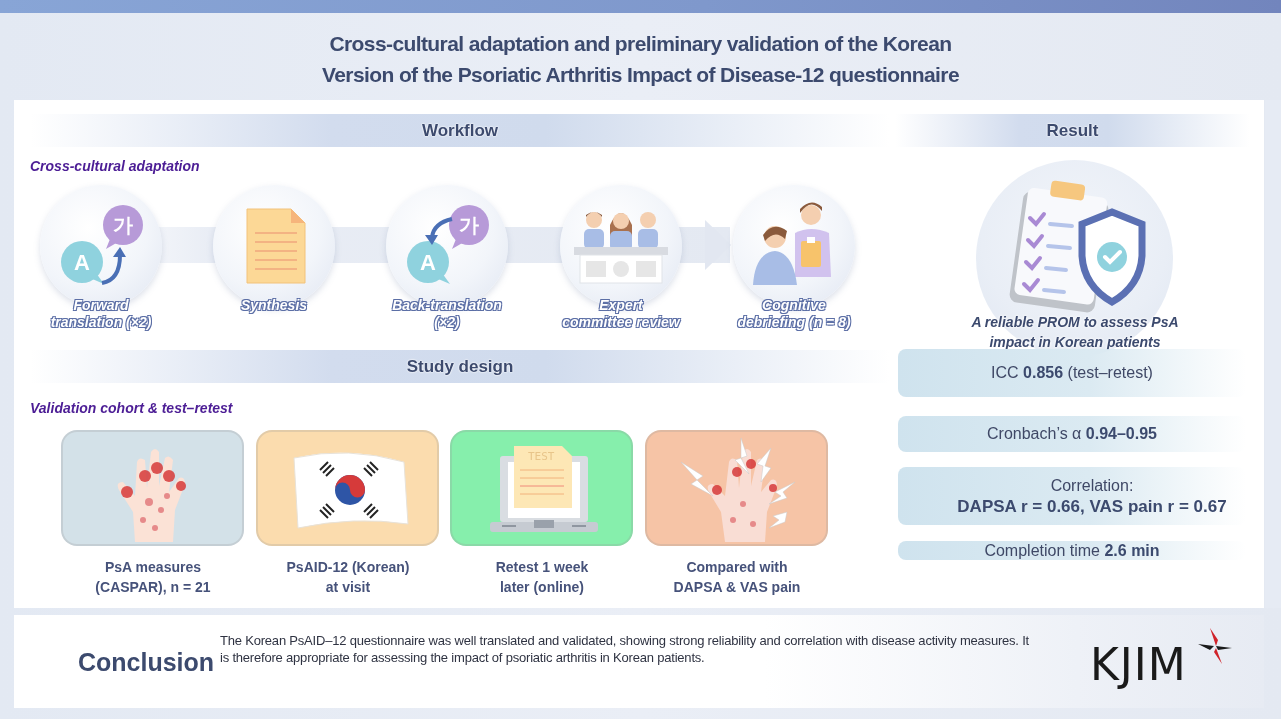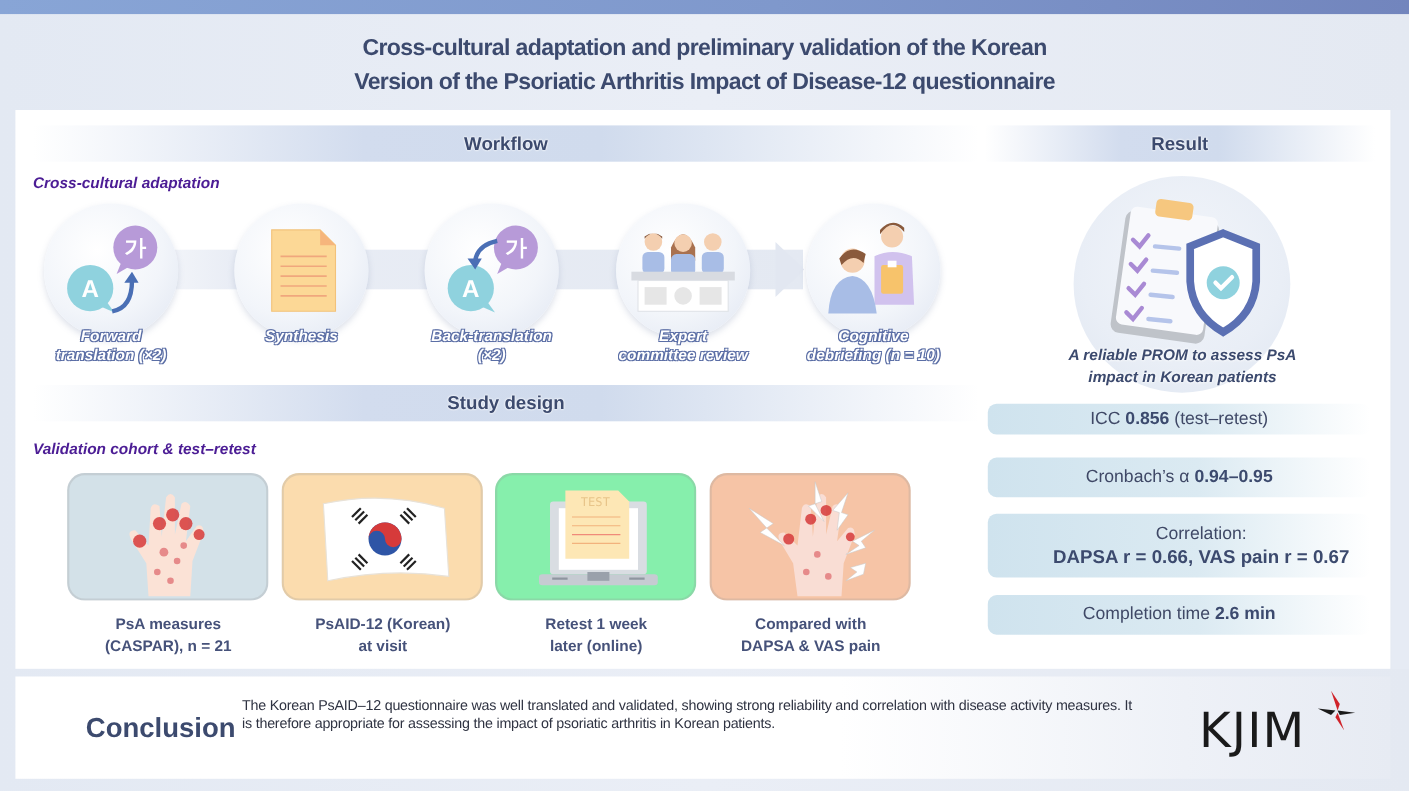--- a/index.html
+++ b/index.html
@@ -210,21 +210,21 @@
     <rect x="68" y="56" width="20" height="26" rx="2" fill="#f7c36b"></rect>
     <rect x="74" y="52" width="8" height="6" fill="#ffffff"></rect>
 
     <circle cx="42" cy="52" r="11" fill="#f4cfb0"></circle>
     <path d="M30 50 Q40 36 54 46 L52 54 Q42 44 32 56 Z" fill="#8a5a3c"></path>
     <path d="M20 100 Q22 68 42 66 Q60 68 64 100 Z" fill="#a8bde6"></path>
   </svg>
 </div>
 <div class="wf-label" style="left:709px; top:297px;">
   <div>Cognitive</div>
-  <div>debriefing (n = 10)</div>
+  <div>debriefing (n = 8)</div>
 </div>
 
 <div class="section-header" style="left:30px; top:350px; width:860px;">Study design</div>
 <div class="sub-header" style="left:30px; top:400px; width:860px;">Validation cohort &amp; test–retest</div>
 
 <div class="sd-card" style="left:61px; top:430px; background:#d3e1e8;">
   <svg width="183" height="116" viewBox="0 0 183 116">
     <path d="M72 110 L70 80 L56 58 Q52 50 60 50 L72 64 L74 30 Q76 24 82 28 L84 56 L88 20 Q92 14 96 20 L96 54 L102 26 Q106 22 110 28 L106 60 L116 46 Q122 44 122 52 L112 78 L110 110 Z" fill="#fbe2d6"></path>
     <circle cx="82" cy="44" r="6" fill="#d63a3a" opacity="0.85"></circle>
     <circle cx="94" cy="36" r="6" fill="#d63a3a" opacity="0.85"></circle>
@@ -334,31 +334,31 @@
     <path d="M136 52 L166 64 L166 96 Q164 126 136 142 Q108 126 106 96 L106 64 Z" fill="#ffffff" stroke="#5b70b3" stroke-width="7"></path>
     <circle cx="136" cy="97" r="15" fill="#8fd2de"></circle>
     <path d="M129 97 L134 102 L144 92" stroke="#ffffff" stroke-width="4" fill="none" stroke-linecap="round"></path>
   </svg>
 </div>
 <div class="result-caption">
   <div>A reliable PROM to assess PsA</div>
   <div>impact in Korean patients</div>
 </div>
 
-<div class="stat-box" style="top:367px; height:28px;">
+<div class="stat-box" style="top:349px; height:48px;">
   <div><span>ICC </span><b>0.856</b><span> (test–retest)</span></div>
 </div>
 <div class="stat-box" style="top:416px; height:36px;">
   <div><span>Cronbach’s α </span><b>0.94–0.95</b></div>
 </div>
 <div class="stat-box" style="top:467px; height:58px; line-height:21px;padding-left:40px;">
   <div>Correlation:</div>
   <b style="font-size:17px;">DAPSA r = 0.66, VAS pain r = 0.67</b>
 </div>
-<div class="stat-box" style="top:541px; height:36px;">
+<div class="stat-box" style="top:541px; height:19px;">
   <div><span>Completion time </span><b>2.6 min</b></div>
 </div>
 
 <div class="conclusion-panel"></div>
 <div class="conclusion-title">Conclusion</div>
 <div class="conclusion-text">The Korean PsAID–12 questionnaire was well translated and validated, showing strong reliability and correlation with disease activity measures. It is therefore appropriate for assessing the impact of psoriatic arthritis in Korean patients.</div>
 
 <div class="kjim">
   <span>KJIM</span>
 </div>

